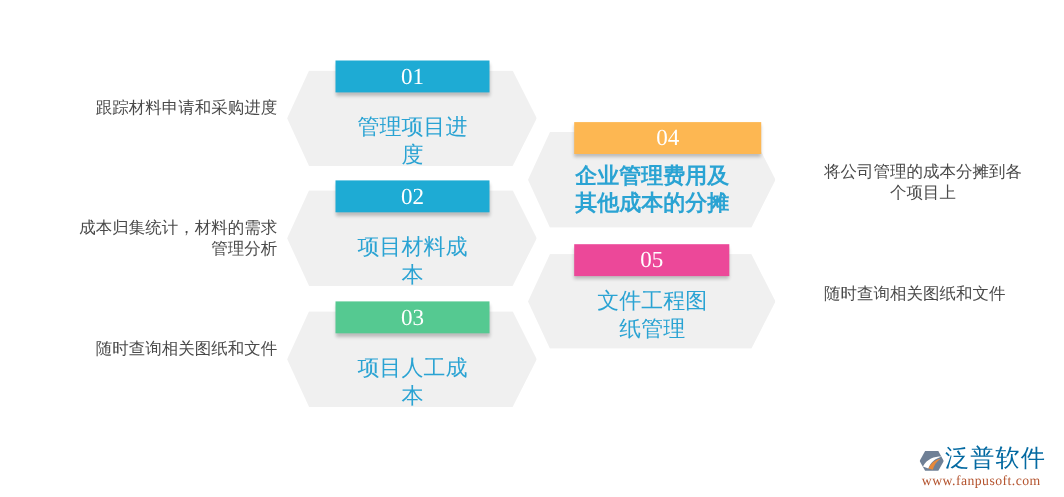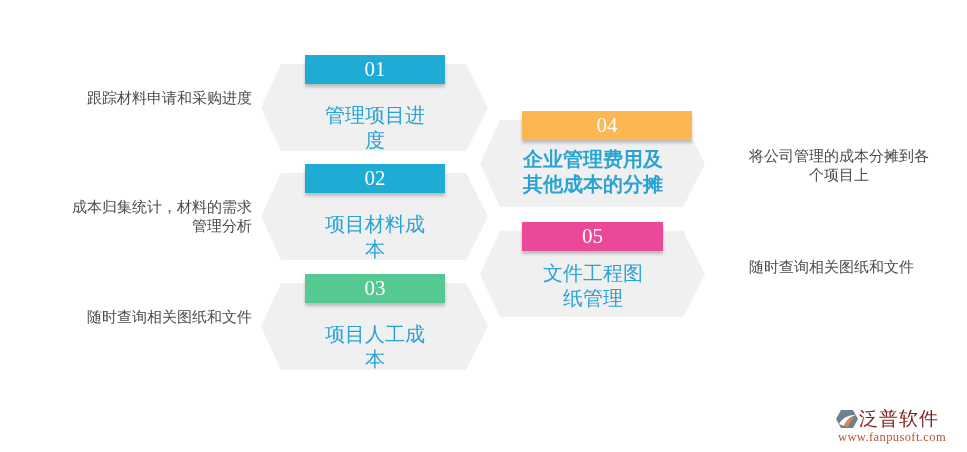--- a/index.html
+++ b/index.html
@@ -38,21 +38,21 @@
     font-size: 15px;
     line-height: 19px;
   }
   .desc span { display: block; white-space: nowrap; }
   .desc.left { right: 715px; text-align: right; }
   .desc.right { left: 722px; text-align: center; margin-left: 27px; }
   .logo { position: absolute; left: 835px; top: 404px; width: 130px; height: 44px; }
   .logo-icon { position: absolute; left: 1px; top: 5px; width: 22px; height: 20px; }
   .logo-name {
     position: absolute; left: 24px; top: 0px;
-    font-size: 19px; line-height: 28px; color: #7f1d1d; white-space: nowrap; letter-spacing: 1px;
+    font-size: 22px; line-height: 28px; color: #0369a1; white-space: nowrap; letter-spacing: 1px;
   }
   .logo-url {
     position: absolute; left: 3px; top: 26px;
     font-family: "Liberation Serif", "DejaVu Serif", serif;
     font-size: 12.5px; line-height: 14px; color: #b4542f; white-space: nowrap; letter-spacing: 0.4px;
   }
 </style>
 </head>
 <body>
 

